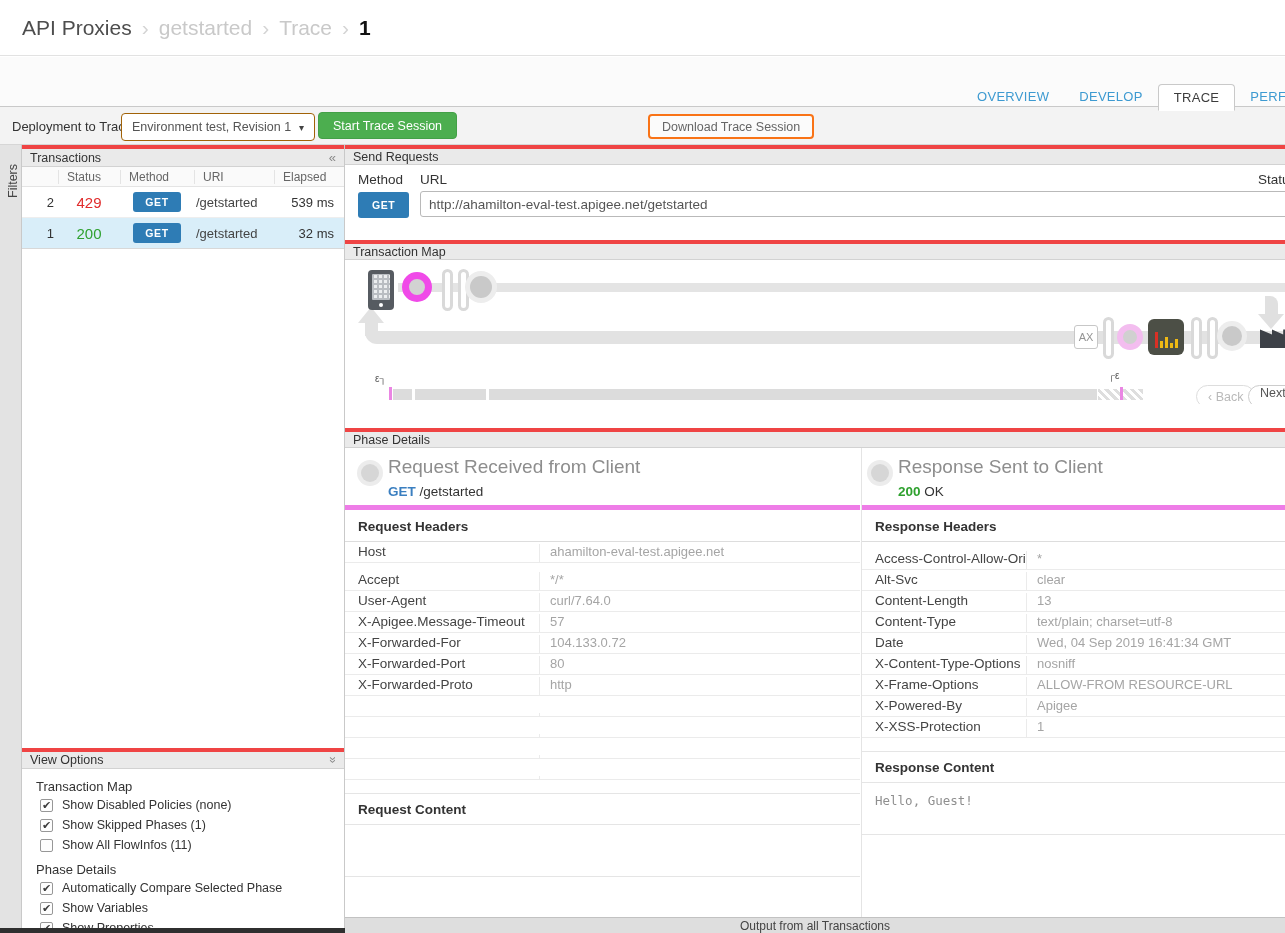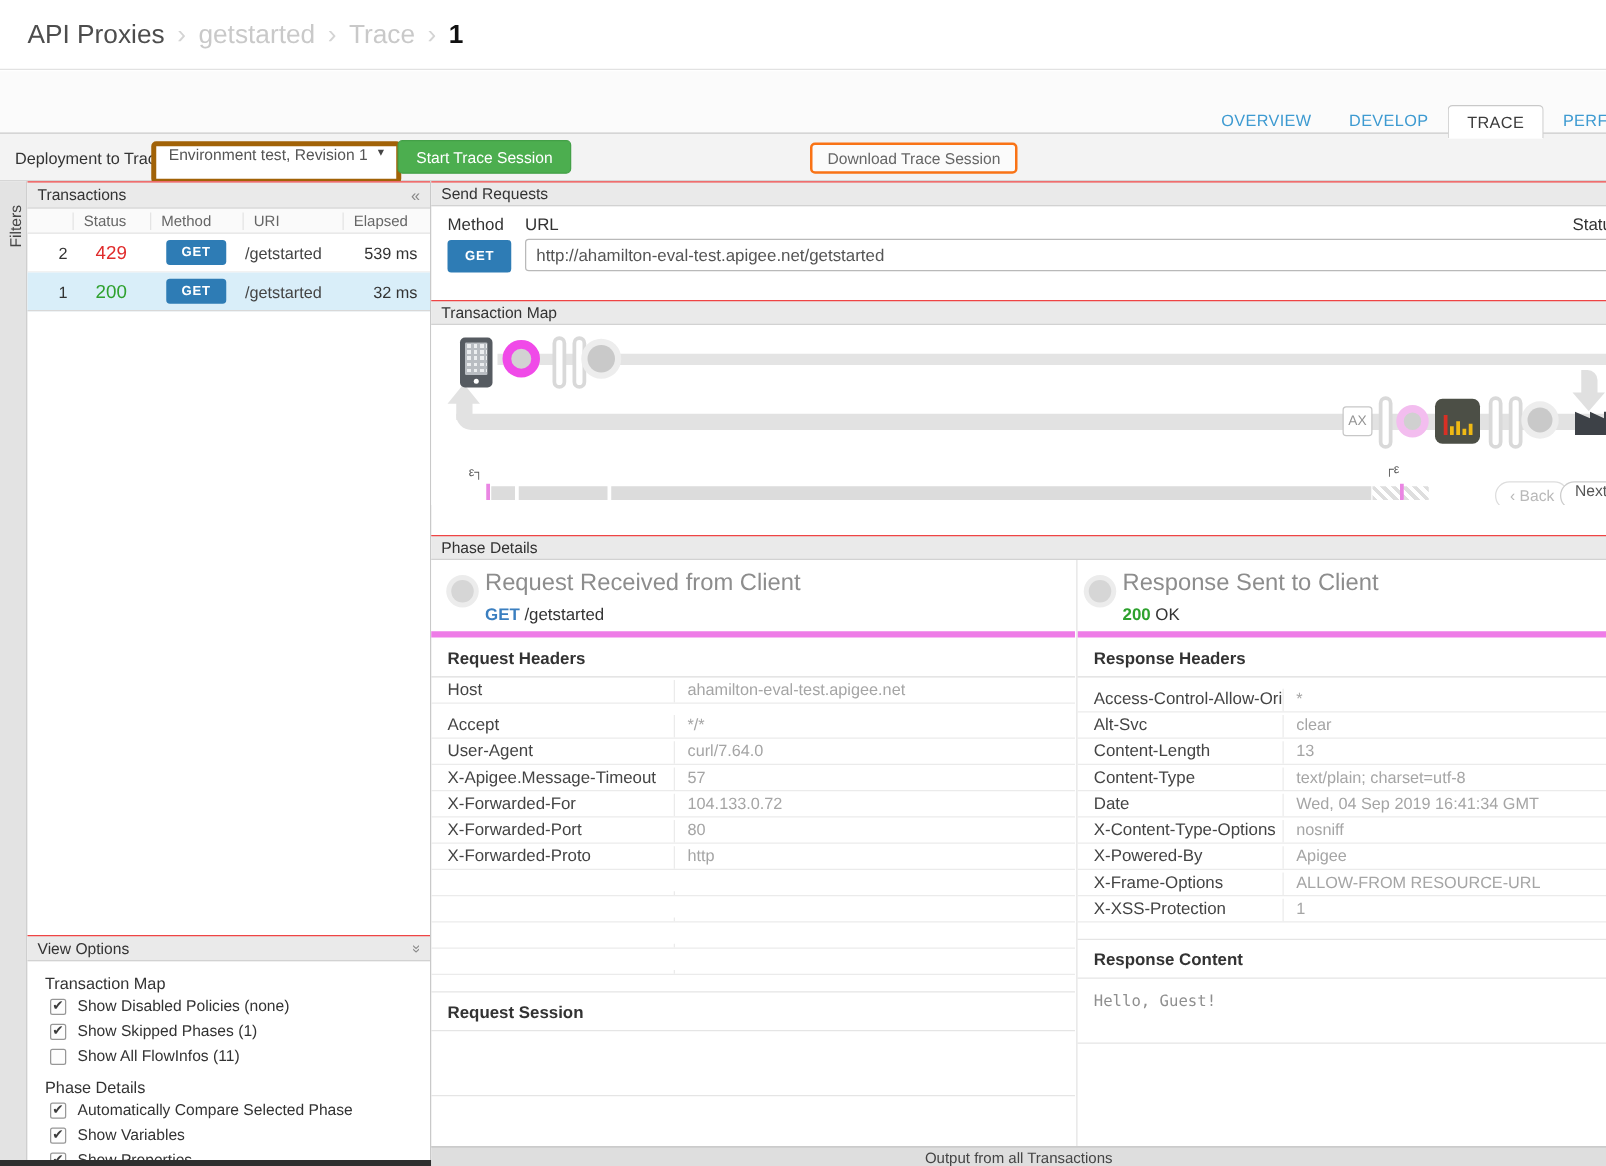--- a/index.html
+++ b/index.html
@@ -11,27 +11,27 @@
   .crumb-sep{color:#d4d4d4;margin:0 10px;}
   .crumb-dim{color:#c9c9c9;}
   .crumb-cur{color:#111;font-weight:bold;}
   .subhead{position:absolute;left:0;top:57px;width:1285px;height:50px;background:#fbfbfb;}
   .tabline{position:absolute;left:0;top:106px;width:1285px;height:1px;background:#c9c9c9;z-index:1;}
   .tabs{position:absolute;left:962px;top:84px;display:flex;z-index:2;}
   .tab{padding:5px 15px;font-size:13px;letter-spacing:.3px;color:#3d9ad1;cursor:pointer;white-space:nowrap;}
   .tab.active{color:#3c3c3c;background:#fff;border:1px solid #c9c9c9;border-bottom:1px solid #fff;border-radius:4px 4px 0 0;}
   .toolbar{position:absolute;left:0;top:107px;width:1285px;height:38px;background:#f3f3f3;border-bottom:1px solid #d6d6d6;box-sizing:border-box;}
   .toolbar-label{position:absolute;left:12px;top:12px;font-size:13px;color:#333;}
-  .env-select{position:absolute;left:121px;top:6px;height:26px;padding:0 10px;background:#fff;border:4px solid #a16207;border-radius:4px;font-size:12.5px;color:#555;display:flex;align-items:flex-start;gap:8px;cursor:pointer;}
+  .env-select{position:absolute;left:121px;top:6px;height:26px;padding:0 10px;background:#fff;border:1px solid #a16207;border-radius:4px;font-size:12.5px;color:#555;display:flex;align-items:center;gap:8px;cursor:pointer;}
   .caret{font-size:10px;color:#444;}
   .btn-green{position:absolute;left:318px;top:5px;height:27px;padding:0 14px;background:#4cae4f;border:1px solid #43a047;border-radius:4px;color:#fff;font-size:12.5px;cursor:pointer;}
   .btn-plain{background:#fbfbfb;border:2px solid #f97316;border-radius:4px;color:#666;font-size:12.5px;cursor:pointer;}
   .btn-download{position:absolute;left:648px;top:7px;height:25px;padding:0 12px;}
   
-  .hdrbar{background:#eaeaea;border-top:1px solid #ef4444;border-bottom:1px solid #d2d2d2;font-size:12.5px;color:#333;display:flex;align-items:center;justify-content:space-between;box-sizing:border-box;padding:0 8px;}
+  .hdrbar{background:#eaeaea;border-top:4px solid #ef4444;border-bottom:1px solid #d2d2d2;font-size:12.5px;color:#333;display:flex;align-items:center;justify-content:space-between;box-sizing:border-box;padding:0 8px;}
   
   .filters{position:absolute;left:0;top:145px;width:22px;height:783px;background:#e3e3e3;border-right:1px solid #c9c9c9;box-sizing:border-box;}
   .filters span{position:absolute;left:-7px;top:26px;transform:rotate(-90deg);transform-origin:center;font-size:12.5px;color:#444;display:block;width:40px;}
   
   .leftpanel{position:absolute;left:22px;top:145px;width:323px;height:783px;background:#fff;border-right:1px solid #c9c9c9;box-sizing:border-box;}
   .txn-hdr{position:absolute;left:0;top:0;width:100%;height:22px;}
   .collapse-ic{color:#888;font-size:13px;cursor:pointer;}
   .txn-cols{position:absolute;left:0;top:22px;width:100%;height:20px;display:grid;grid-template-columns:36px 62px 74px 1fr 70px;font-size:12px;color:#666;align-items:center;background:#fafafa;border-bottom:1px solid #e4e4e4;box-sizing:border-box;}
   .txn-cols span{padding-left:8px;border-left:1px solid #e4e4e4;height:14px;line-height:14px;}
   .txn-cols span:first-child{border-left:none;}
@@ -339,21 +339,21 @@
           <div class="kv-row">
             <span class="kv-k"></span>
             <span class="kv-v"></span>
           </div>
           <div class="kv-row">
             <span class="kv-k"></span>
             <span class="kv-v"></span>
           </div>
         </div>
       <div class="content-block">
-        <div class="content-title">Request Session</div>
+        <div class="content-title">Request Content</div>
         <div class="content-body"></div>
       </div>
     </div>
 
     <div class="col right">
       <div class="sec-title">Response Headers</div>
       <div id="res-rows">
           <div class="kv-row first">
             <span class="kv-k">Access-Control-Allow-Origin</span>
             <span class="kv-v">*</span>
@@ -372,26 +372,26 @@
           </div>
           <div class="kv-row">
             <span class="kv-k">Date</span>
             <span class="kv-v">Wed, 04 Sep 2019 16:41:34 GMT</span>
           </div>
           <div class="kv-row">
             <span class="kv-k">X-Content-Type-Options</span>
             <span class="kv-v">nosniff</span>
           </div>
           <div class="kv-row">
+            <span class="kv-k">X-Frame-Options</span>
+            <span class="kv-v">ALLOW-FROM RESOURCE-URL</span>
+          </div>
+          <div class="kv-row">
             <span class="kv-k">X-Powered-By</span>
             <span class="kv-v">Apigee</span>
-          </div>
-          <div class="kv-row">
-            <span class="kv-k">X-Frame-Options</span>
-            <span class="kv-v">ALLOW-FROM RESOURCE-URL</span>
           </div>
           <div class="kv-row">
             <span class="kv-k">X-XSS-Protection</span>
             <span class="kv-v">1</span>
           </div>
         </div>
       <div class="content-block">
         <div class="content-title">Response Content</div>
         <div class="content-body">Hello, Guest!</div>
       </div>

